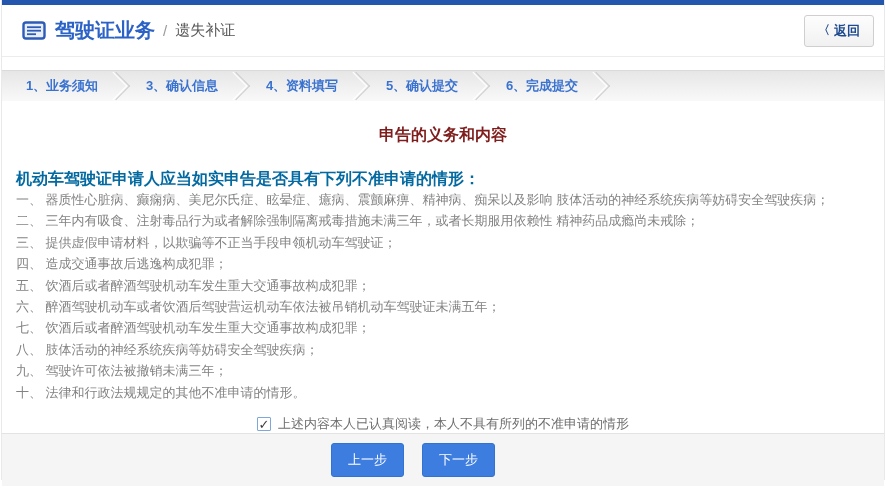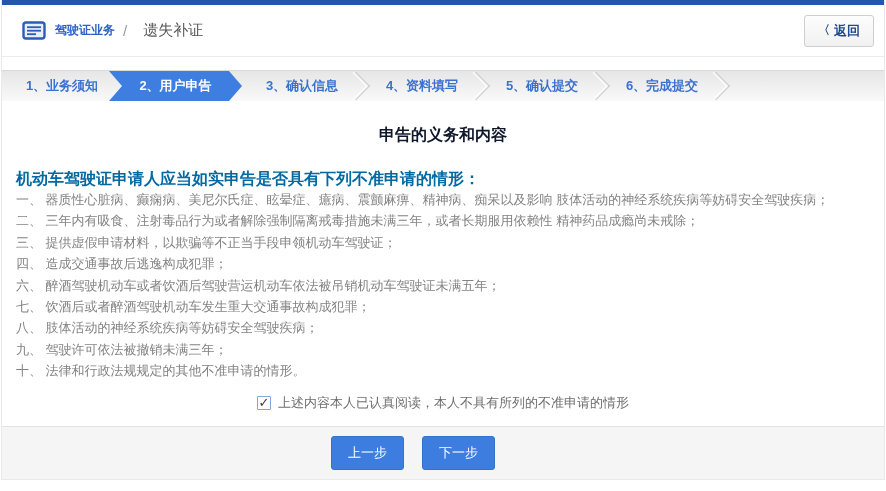--- a/index.html
+++ b/index.html
@@ -12,23 +12,23 @@
     display:flex; flex-direction:column; background:#fff;
   }
   
   .topbar { height:5px; background:#2456ad; flex:0 0 auto; }
   
   .header {
     height:52px; display:flex; align-items:center; padding:0 10px 0 20px;
     border-bottom:1px solid #ececec; background:#fff; flex:0 0 auto;
   }
   .license-icon { width:24px; height:19px; margin-right:9px; flex:0 0 auto; }
-  .app-title { color:#2c62c6; font-size:12px; font-weight:bold; }
+  .app-title { color:#2c62c6; font-size:20px; font-weight:bold; }
   .crumb-sep { color:#9a9a9a; font-size:15px; margin:0 8px; }
-  .page-title { color:#555; font-size:15px;margin-left:8px; }
+  .page-title { color:#555; font-size:15px; }
   .header-spacer { flex:1; }
   .back-btn {
     display:inline-flex; align-items:center; gap:4px; cursor:pointer;
     background:linear-gradient(#fdfdfd,#f1f1f1); border:1px solid #cfcfcf; border-radius:3px;
     padding:6px 13px; color:#1e4a8f; font-size:13px; font-weight:bold;
   }
   .back-chevron { font-size:12px; font-weight:bold; }
   
   .gap { height:13px; flex:0 0 auto; background:#fff; }
   
@@ -51,21 +51,21 @@
     border-top:1px solid #ffffff; border-right:1px solid #ffffff;
   }
   .step.active {
     background:#3e7ee0; color:#fff; width:133px; margin-left:-13px; z-index:2;
     clip-path:polygon(0 0, calc(100% - 13px) 0, 100% 50%, calc(100% - 13px) 100%, 0 100%, 13px 50%);
   }
   .steps-filler { flex:1; }
   
   .content { flex:1; background:#fff; padding:0 14px; }
   .content-title {
-    text-align:center; color:#0f172a; font-size:16px; font-weight:bold;
+    text-align:center; color:#7f1d1d; font-size:16px; font-weight:bold;
     margin-top:24px; margin-bottom:22px;
   }
   .intro { color:#0369a1; font-size:16px; font-weight:bold; line-height:21px; }
   .item { color:#838383; font-size:13px; line-height:21.4px; white-space:nowrap; }
   .agree-row {
     display:flex; align-items:center; justify-content:center; margin-top:12px; gap:7px;
   }
   .checkbox {
     width:14px; height:14px; border:1px solid #7ea7dd; background:#fff; border-radius:1px;
     display:inline-flex; align-items:center; justify-content:center;
@@ -107,23 +107,20 @@
       </span>
     </div>
 
     <div class="gap"></div>
 
     <div class="steps">
       <div class="step">
         <span>1、业务须知</span>
         <span class="sep"></span>
       </div>
-      <div class="step active">
-        <span>2、用户申告</span>
-      </div>
       <div class="step">
         <span>3、确认信息</span>
         <span class="sep"></span>
       </div>
       <div class="step">
         <span>4、资料填写</span>
         <span class="sep"></span>
       </div>
       <div class="step">
         <span>5、确认提交</span>
@@ -136,20 +133,21 @@
       <div class="steps-filler"></div>
     </div>
 
     <div class="content">
       <div class="content-title">申告的义务和内容</div>
       <div class="intro">机动车驾驶证申请人应当如实申告是否具有下列不准申请的情形：</div>
       <div class="item">一、 器质性心脏病、癫痫病、美尼尔氏症、眩晕症、癔病、震颤麻痹、精神病、痴呆以及影响 肢体活动的神经系统疾病等妨碍安全驾驶疾病；</div>
       <div class="item">二、 三年内有吸食、注射毒品行为或者解除强制隔离戒毒措施未满三年，或者长期服用依赖性 精神药品成瘾尚未戒除；</div>
       <div class="item">三、 提供虚假申请材料，以欺骗等不正当手段申领机动车驾驶证；</div>
       <div class="item">四、 造成交通事故后逃逸构成犯罪；</div>
+      <div class="item">五、 饮酒后或者醉酒驾驶机动车发生重大交通事故构成犯罪；</div>
       <div class="item">六、 醉酒驾驶机动车或者饮酒后驾驶营运机动车依法被吊销机动车驾驶证未满五年；</div>
       <div class="item">七、 饮酒后或者醉酒驾驶机动车发生重大交通事故构成犯罪；</div>
       <div class="item">八、 肢体活动的神经系统疾病等妨碍安全驾驶疾病；</div>
       <div class="item">九、 驾驶许可依法被撤销未满三年；</div>
       <div class="item">十、 法律和行政法规规定的其他不准申请的情形。</div>
 
       <div class="agree-row">
         <span class="checkbox">
           <span>✓</span>
         </span>

